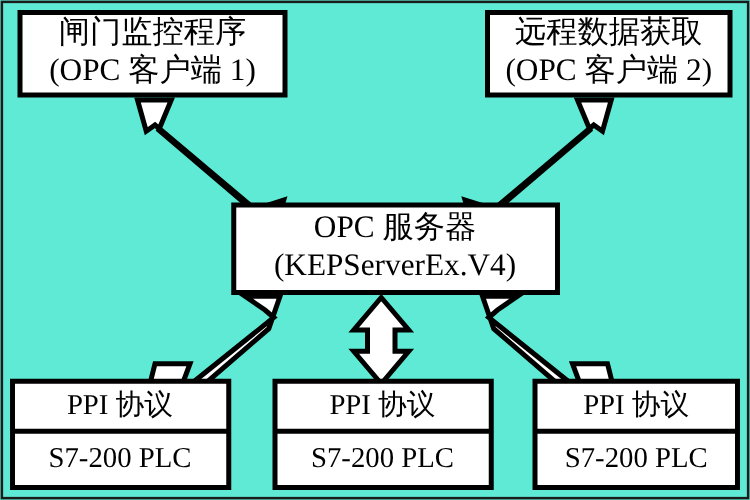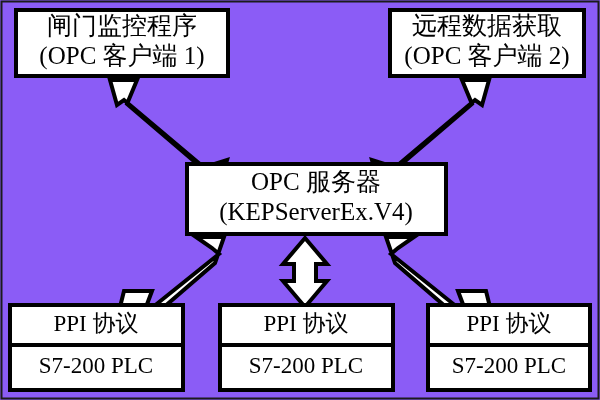--- a/index.html
+++ b/index.html
@@ -7,21 +7,21 @@
     padding: 0;
     background: #ffffff;
   }
   body {
     font-family: "Liberation Serif", "DejaVu Serif", serif;
   }
   #diagram-root {
     position: relative;
     width: 600px;
     height: 400px;
-    background: #8b5cf6;
+    background: #5eead4;
     overflow: hidden;
   }
   #diagram-svg {
     position: absolute;
     left: 0;
     top: 0;
     width: 600px;
     height: 400px;
     display: block;
   }

